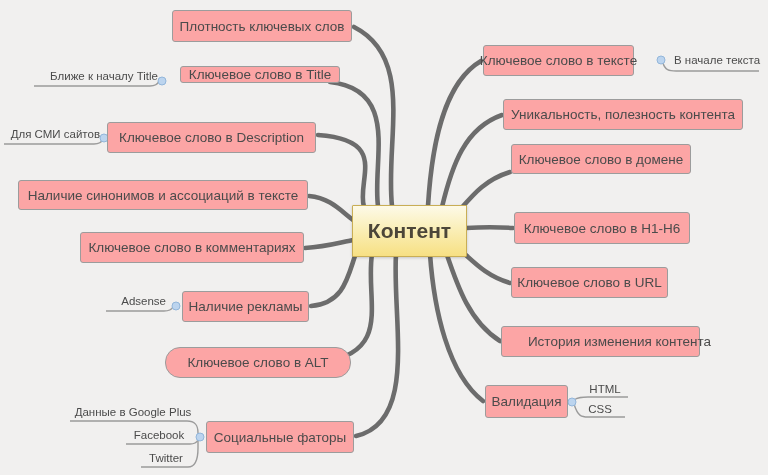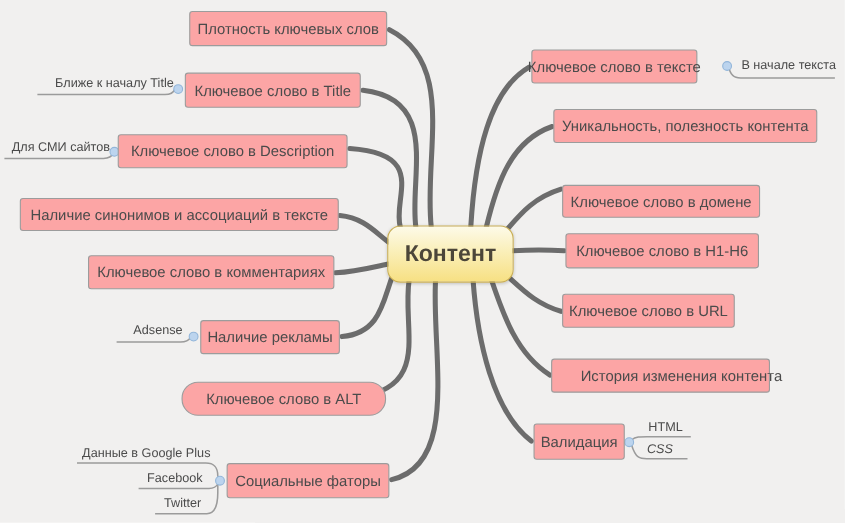--- a/index.html
+++ b/index.html
@@ -28,21 +28,21 @@
   .sub{
     position:absolute;
     font-size:11.5px;color:#4b4b4b;
     white-space:nowrap;
     display:flex;align-items:center;justify-content:center;
   }
   .center-node{
     position:absolute;left:352px;top:205px;width:113px;height:50px;
     background:linear-gradient(180deg,#fdfae8 0%,#faefb9 45%,#f7e083 100%);
     border:1px solid #c9ae55;
-    border-radius:12px;
+    border-radius:1px;
     display:flex;align-items:center;justify-content:center;
     font-weight:bold;font-size:21px;color:#4c4639;
     box-shadow:0 1px 3px rgba(0,0,0,0.18);
   }
 </style>
 </head>
 <body>
 
 <div id="canvas">
 
@@ -84,39 +84,39 @@
       <circle class="dot" cx="176" cy="306" r="4"></circle>
       <circle class="dot" cx="200" cy="437" r="4"></circle>
       <circle class="dot" cx="661" cy="60" r="4"></circle>
       <circle class="dot" cx="572" cy="402" r="4"></circle>
     </g>
   </svg>
 
   <div class="center-node">Контент</div>
 
   <div class="node" style="left:172px;top:10px;width:180px;height:32px;">Плотность ключевых слов</div>
-  <div class="node" style="left:168px;top:66px;width:160px;height:32px;">Ключевое слово в Title</div>
+  <div class="node" style="left:180px;top:66px;width:160px;height:17px;">Ключевое слово в Title</div>
   <div class="node" style="left:107px;top:122px;width:209px;height:31px;">Ключевое слово в Description</div>
   <div class="node" style="left:18px;top:180px;width:290px;height:30px;">Наличие синонимов и ассоциаций в тексте</div>
   <div class="node" style="left:80px;top:232px;width:224px;height:31px;">Ключевое слово в комментариях</div>
   <div class="node" style="left:182px;top:291px;width:127px;height:31px;">Наличие рекламы</div>
   <div class="node" style="left:165px;top:347px;width:186px;height:31px;border-radius:15px;">Ключевое слово в ALT</div>
   <div class="node" style="left:206px;top:421px;width:148px;height:32px;">Социальные фаторы</div>
 
   <div class="node" style="left:483px;top:45px;width:151px;height:31px;">Ключевое слово в тексте</div>
   <div class="node" style="left:503px;top:99px;width:240px;height:31px;">Уникальность, полезность контента</div>
-  <div class="node" style="left:511px;top:168px;width:180px;height:30px;">Ключевое слово в домене</div>
+  <div class="node" style="left:511px;top:144px;width:180px;height:30px;">Ключевое слово в домене</div>
   <div class="node" style="left:514px;top:212px;width:176px;height:32px;">Ключевое слово в H1-H6</div>
   <div class="node" style="left:511px;top:267px;width:157px;height:31px;">Ключевое слово в URL</div>
   <div class="node" style="left:501px;top:326px;width:199px;height:31px;padding-left:44px;">История изменения контента</div>
   <div class="node" style="left:485px;top:385px;width:83px;height:33px;">Валидация</div>
 
   <div class="sub" style="left:34px;top:68px;width:124px;height:16px;justify-content:flex-end;">Ближе к началу Title</div>
   <div class="sub" style="left:4px;top:126px;width:96px;height:16px;justify-content:flex-end;">Для СМИ сайтов</div>
   <div class="sub" style="left:106px;top:293px;width:60px;height:16px;justify-content:flex-end;">Adsense</div>
   <div class="sub" style="left:70px;top:404px;width:126px;height:16px;">Данные в Google Plus</div>
   <div class="sub" style="left:126px;top:427px;width:66px;height:16px;">Facebook</div>
   <div class="sub" style="left:141px;top:450px;width:50px;height:16px;">Twitter</div>
   <div class="sub" style="left:674px;top:52px;width:88px;height:16px;justify-content:flex-start;">В начале текста</div>
   <div class="sub" style="left:580px;top:381px;width:50px;height:15px;">HTML</div>
-  <div class="sub" style="left:578px;top:401px;width:44px;height:15px;font-style:italic;">CSS</div>
+  <div class="sub" style="left:578px;top:401px;width:44px;height:15px;">CSS</div>
 
 </div>
 
 </body></html>

